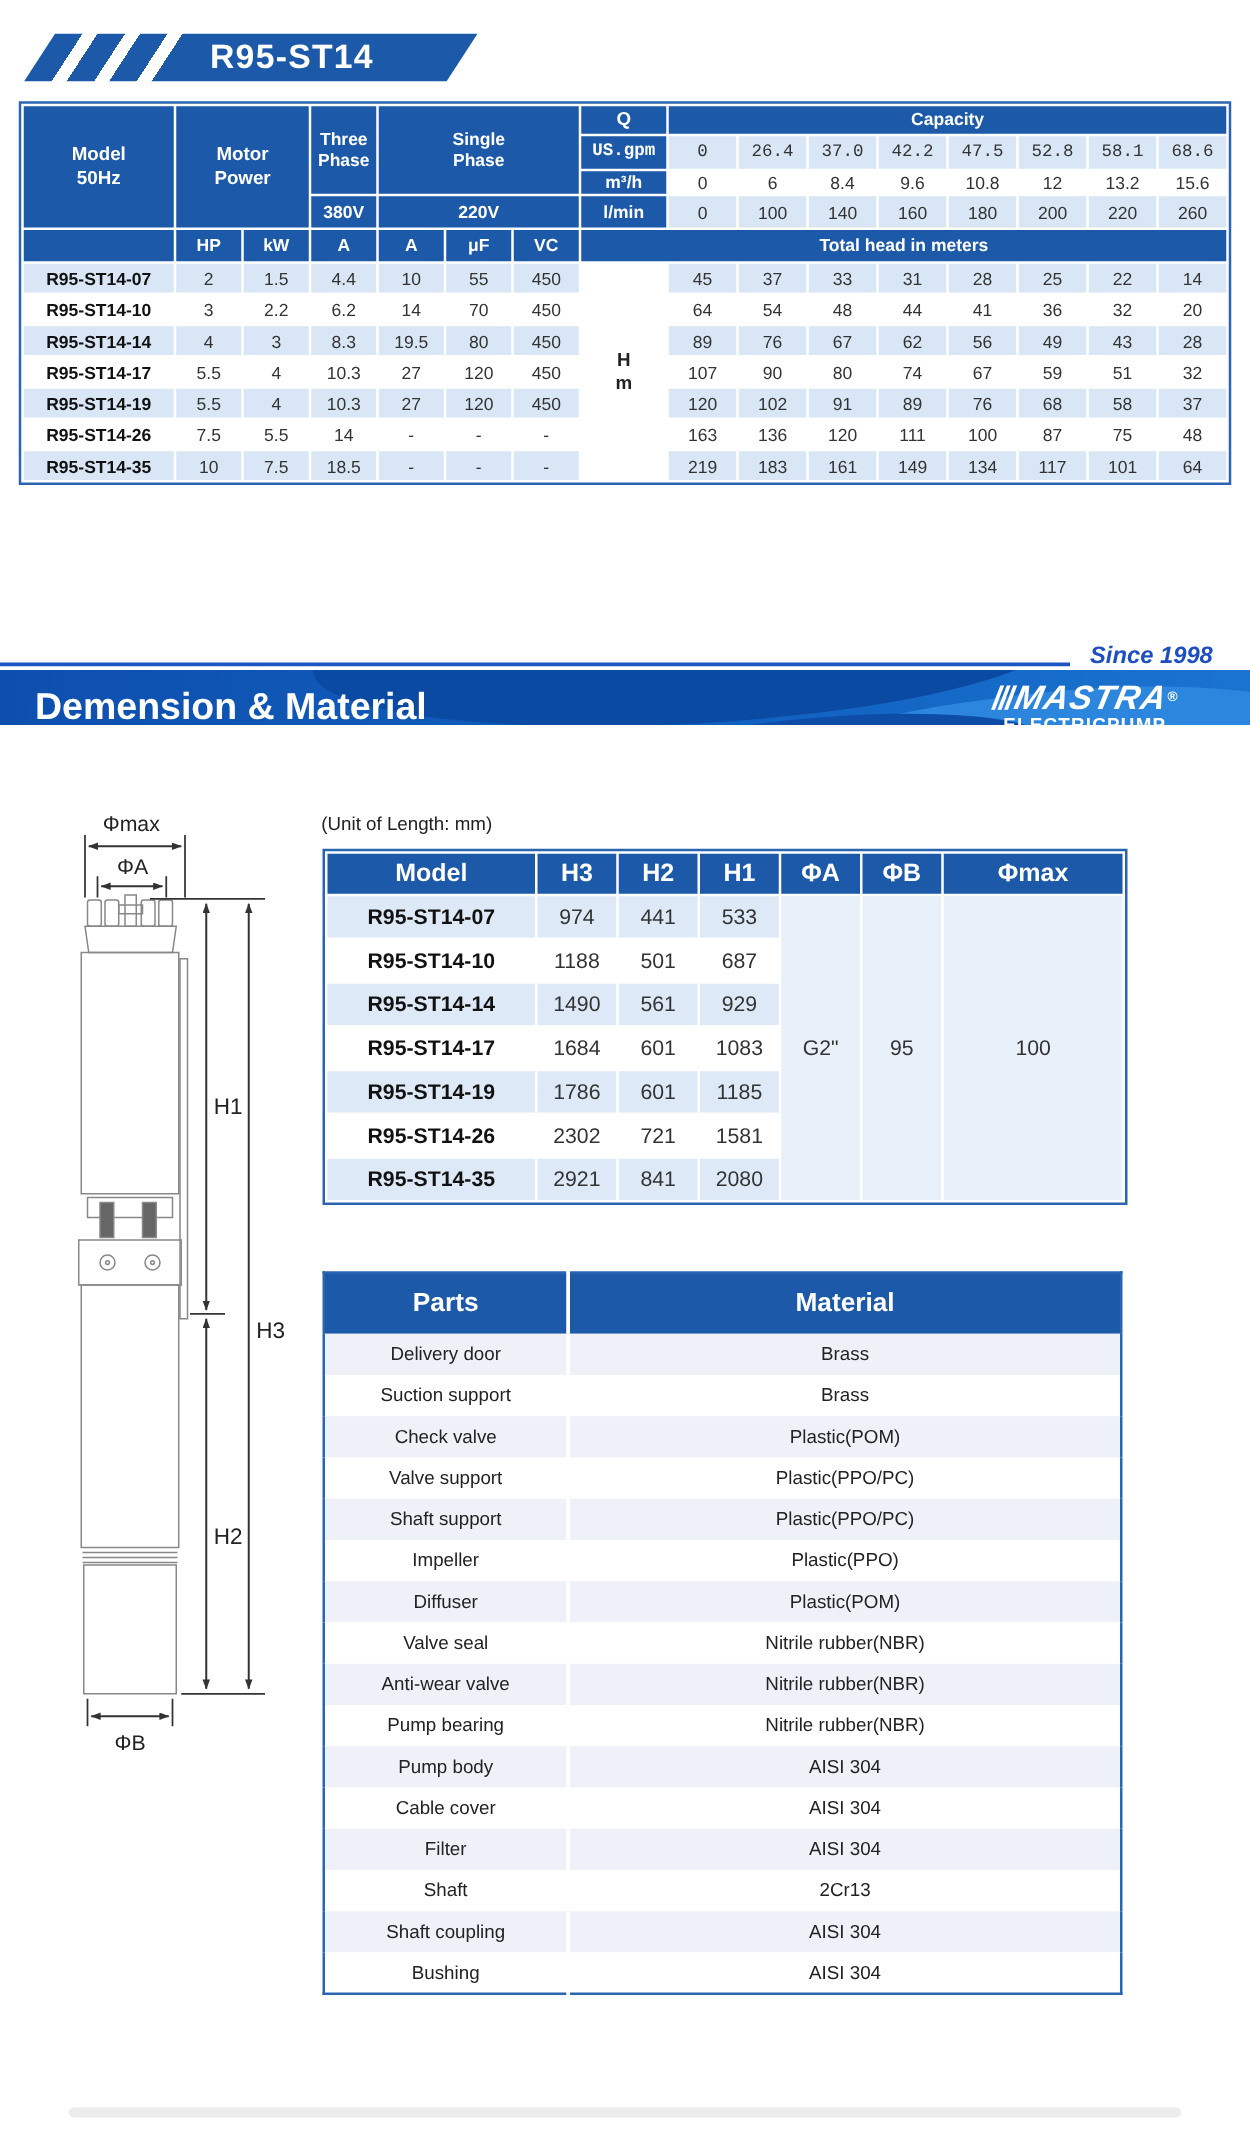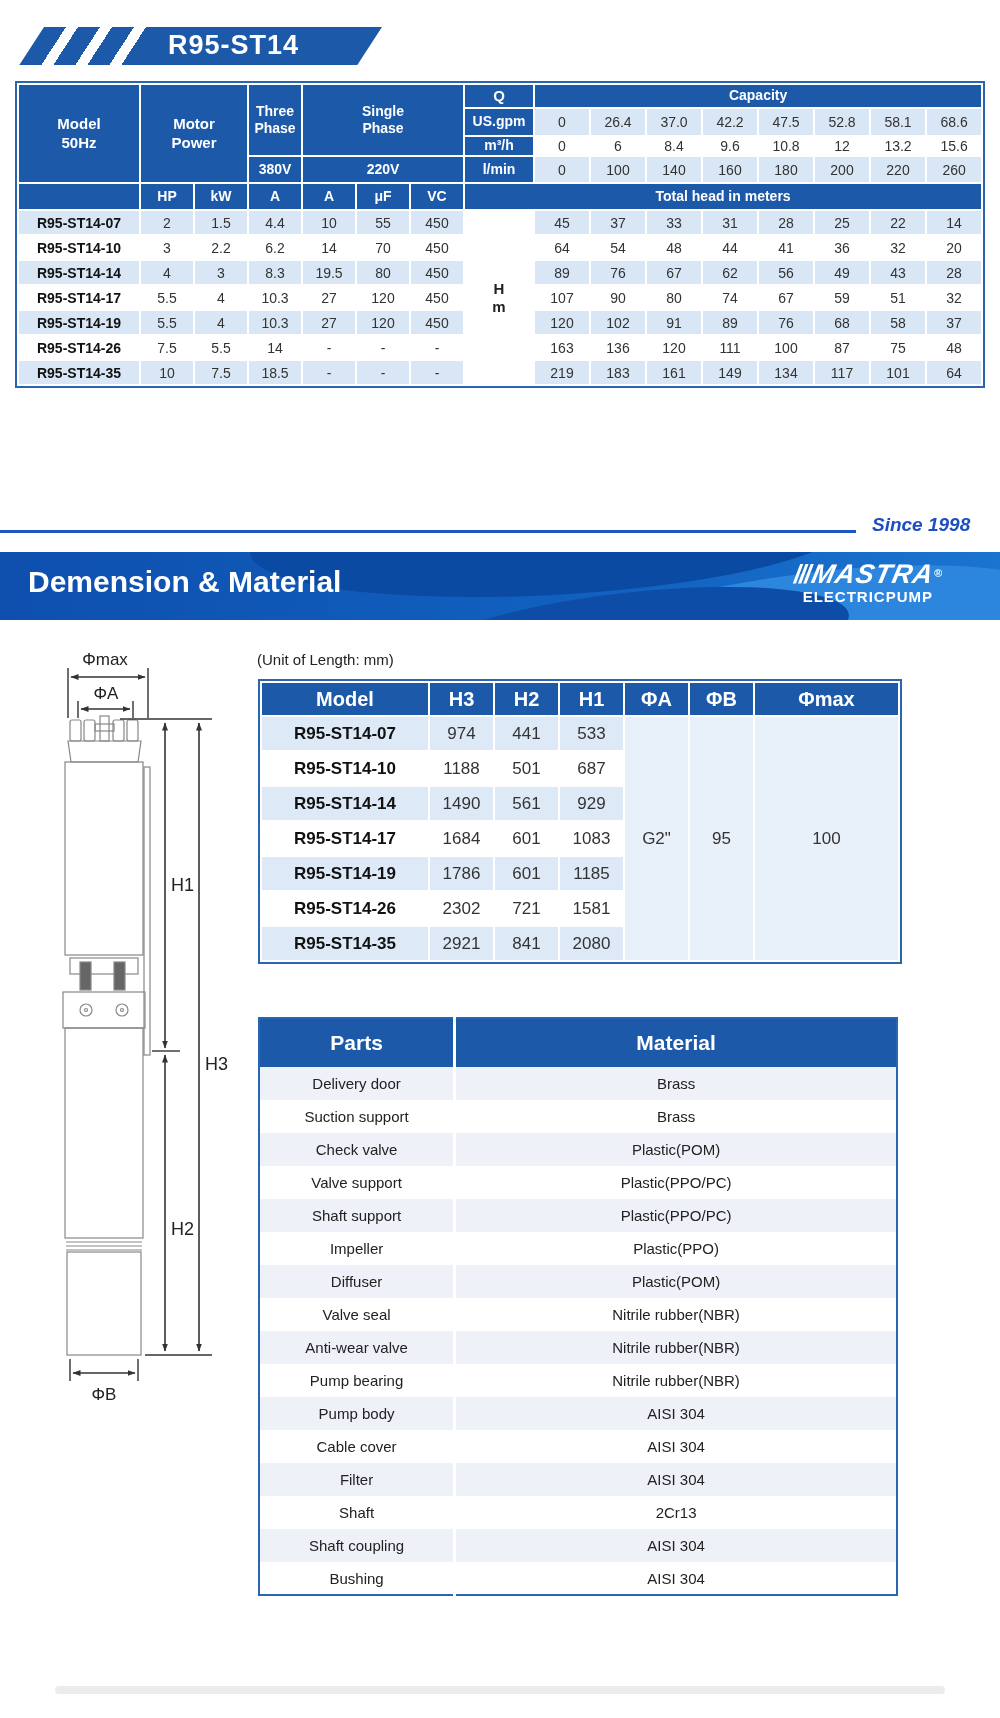--- a/index.html
+++ b/index.html
@@ -12,37 +12,37 @@
     background:linear-gradient(90deg,#1c5aa9 0 22px,#fff 22px 34px,#1c5aa9 34px 56px,#fff 56px 68px,#1c5aa9 68px 90px,#fff 90px 102px,#1c5aa9 102px 100%); }
   .badge-title { position:absolute; left:120px; top:30px; font-size:27px; font-weight:bold; color:#fff; letter-spacing:1px;margin-left:48px; }
 
   
   table.spec { position:absolute; left:15px; top:81px; width:968px; table-layout:fixed;
     border-collapse:separate; border-spacing:2px; background:#fff; border:2px solid #2a65b0; }
   table.spec th, table.spec td { text-align:center; vertical-align:middle; padding:0; overflow:hidden; }
   table.spec th { background:#1c5aa9; color:#fff; font-weight:bold; font-size:14px; line-height:1.25; }
   table.spec td { font-size:14px; color:#333; }
   tr.srow1 th { height:22px; }
-  tr.srow2 th, tr.srow2 td { height:26px; }
+  tr.srow2 th, tr.srow2 td { height:26px;font-family:Liberation Mono, monospace; }
   tr.srow3 th, tr.srow3 td { height:18px;margin-top:37px; }
   tr.srow4 th, tr.srow4 td { height:25px; }
   tr.srow5 th { height:25px; }
   tr.sd th, tr.sd td { height:23px; }
   tr.lt td { background:#d9e6f5; }
   tr.wt td { background:#fff; }
   table.spec td.m { font-weight:bold; color:#111; }
   table.spec td.hm { background:#fff; font-weight:bold; color:#222; font-size:15px; line-height:1.2; }
   table.spec th.big { font-size:15px; }
 
   
   .since-line { position:absolute; left:0; top:530px; width:856px; height:3px; background:#1c55c4; }
   .since-text { position:absolute; left:872px; top:514px; font-size:19px; font-weight:bold; font-style:italic; color:#1d4ec2; }
 
   
-  .banner { position:absolute; left:0; top:552px; width:1000px; height:68px; overflow:hidden;
+  .banner { position:absolute; left:0; top:536px; width:1000px; height:44px; overflow:hidden;
     background:linear-gradient(95deg,#0e4fae 0%,#1161c0 60%,#1b74d0 100%); }
   .banner .w1 { position:absolute; left:250px; top:-72px; width:600px; height:115px; background:#0b4aa2; border-radius:50%; transform:rotate(-3deg); }
   .banner .w2 { position:absolute; right:-90px; top:20px; width:540px; height:150px; background:#2c86dd; border-radius:45% 55% 0 60%; transform:rotate(-8deg); }
   .banner .w3 { position:absolute; right:150px; top:40px; width:430px; height:90px; background:#0d4da8; border-radius:50%; transform:rotate(-6deg); }
   .banner-title { position:absolute; left:28px; top:0; line-height:60px; font-size:30px; font-weight:bold; color:#fff; z-index:5; }
   .logo { position:absolute; right:58px; top:7px; text-align:center; color:#fff; z-index:5; }
   .logo-top { font-style:italic; font-weight:bold; white-space:nowrap; }
   .logo-slashes { font-size:26px; letter-spacing:-2px; margin-right:3px; }
   .logo-name { font-size:27px; letter-spacing:1px; display:inline-block; transform:skewX(-12deg); }
   .logo-reg { font-size:11px; vertical-align:super; }

